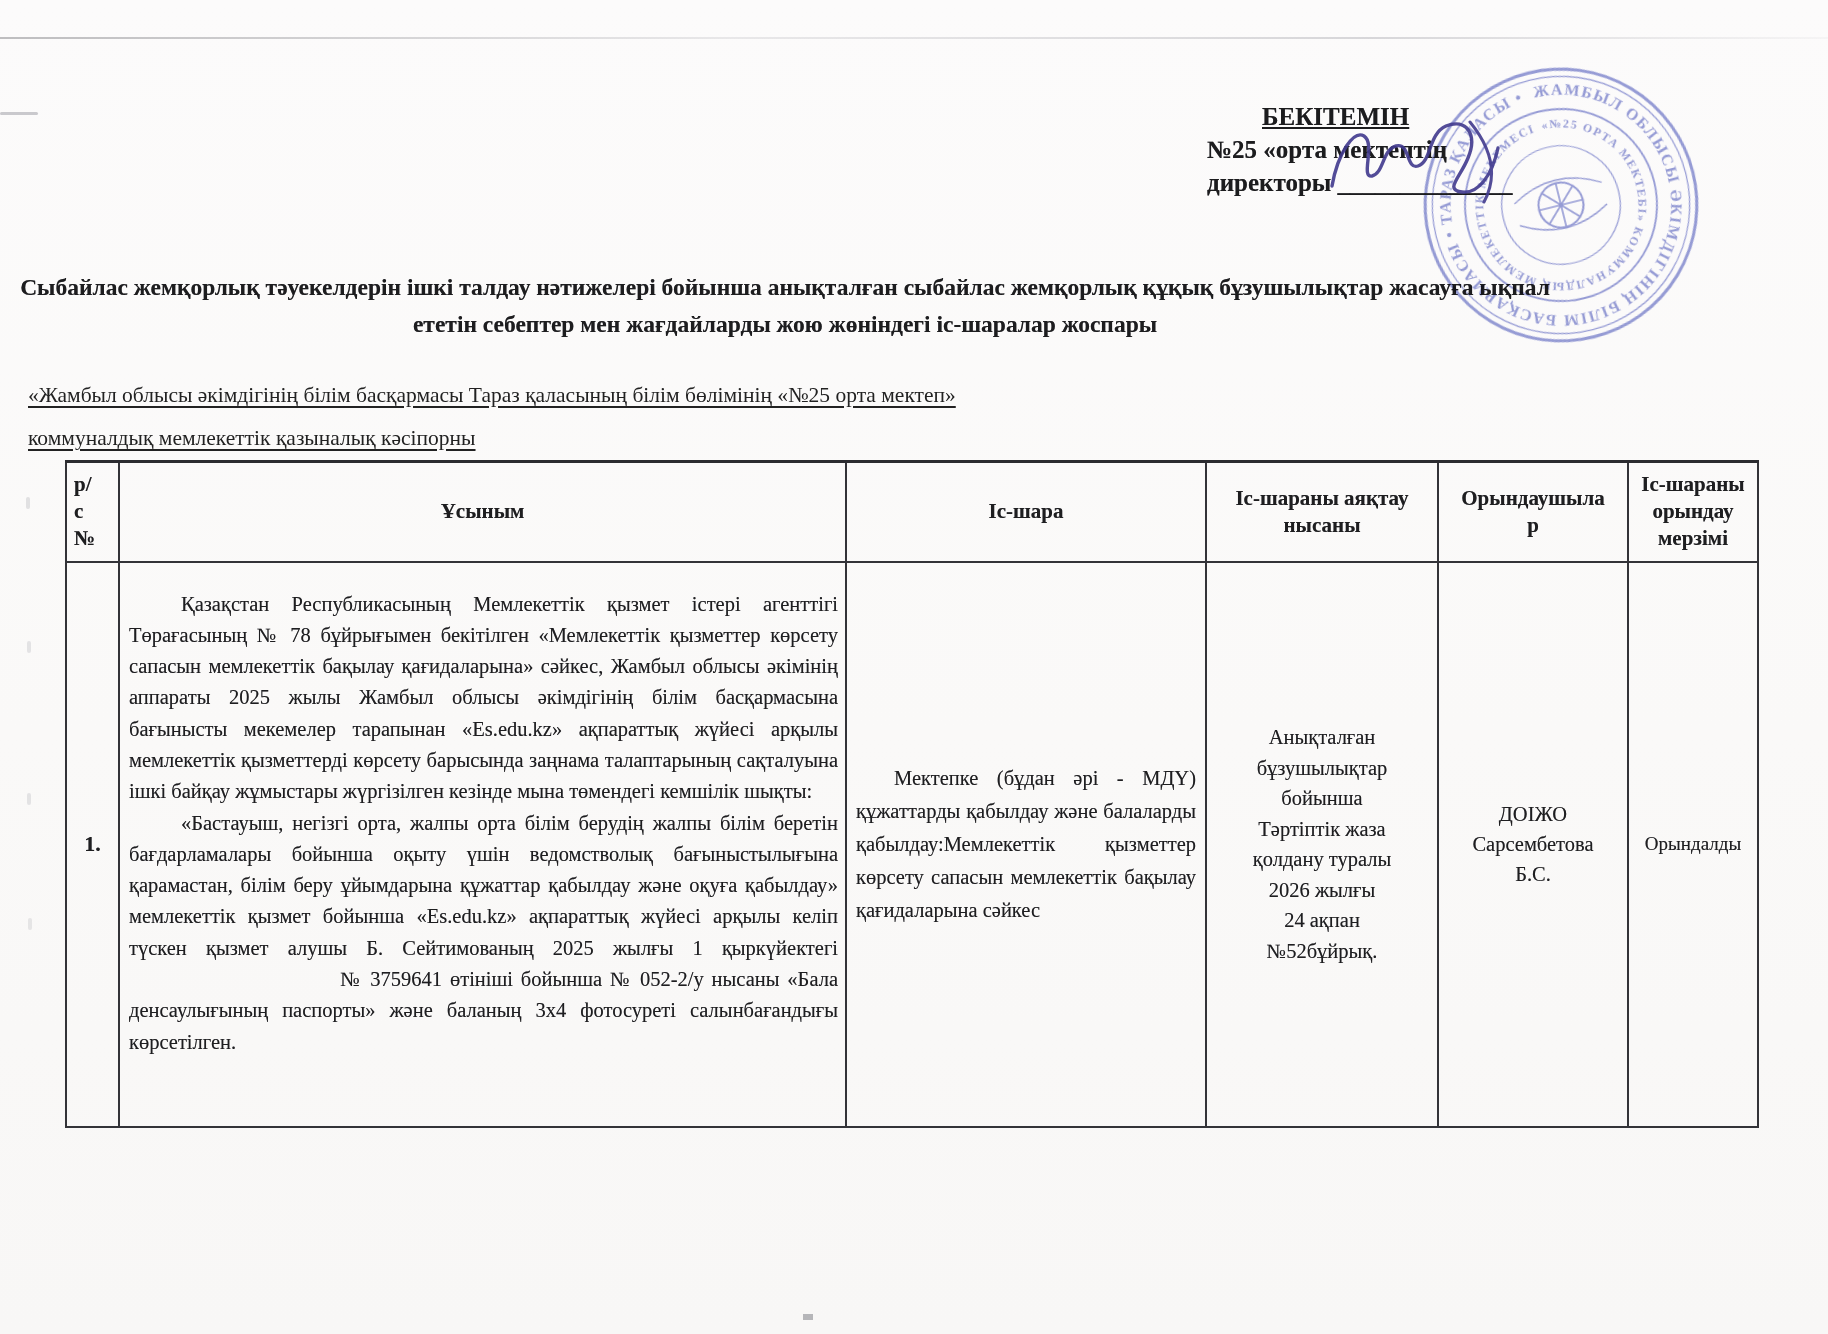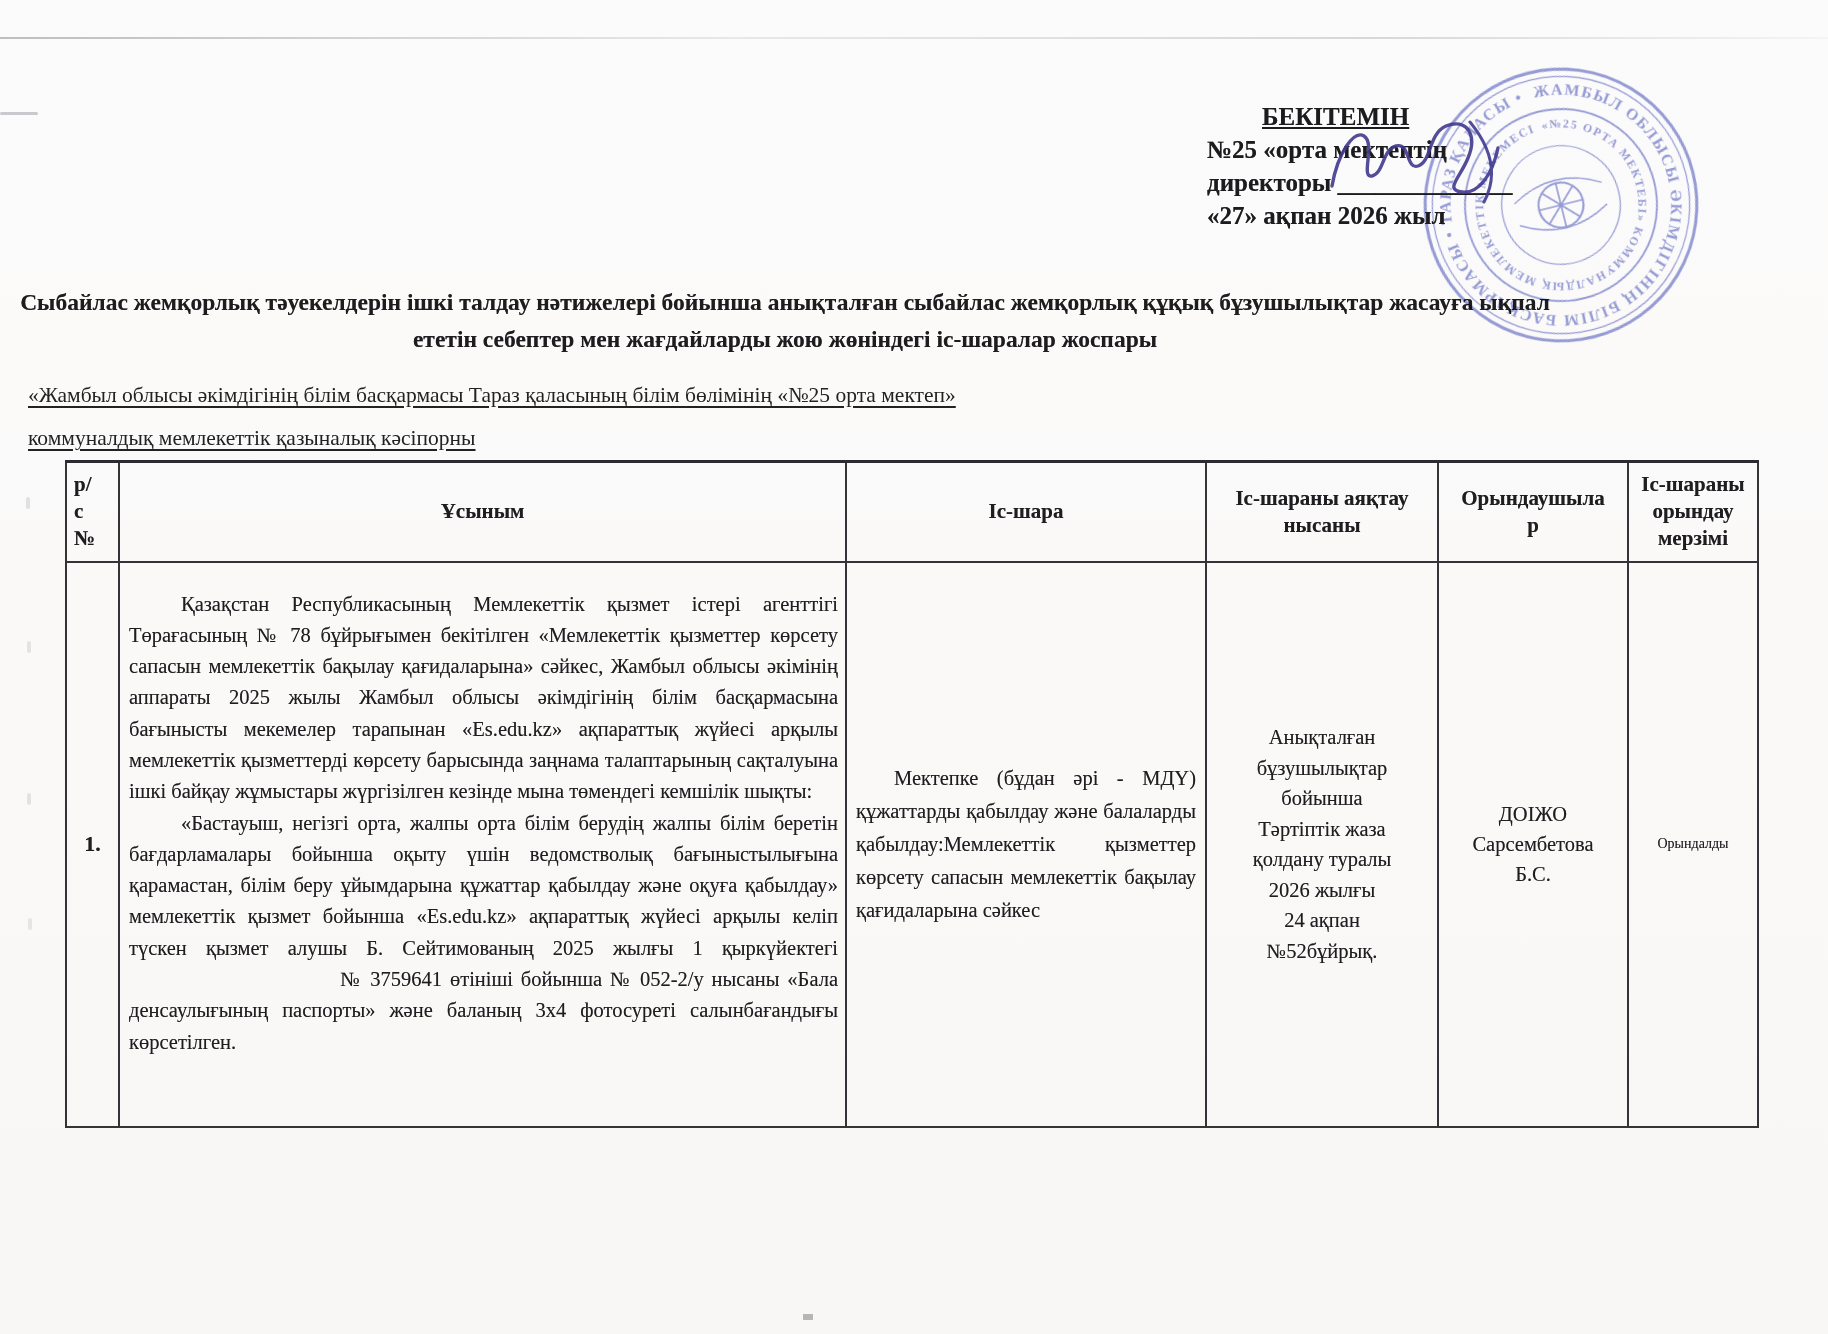--- a/index.html
+++ b/index.html
@@ -26,21 +26,21 @@
 
   
   .stamp { position:absolute; left:1418px; top:62px; width:286px; height:286px; z-index:2;
     opacity:.58; mix-blend-mode:multiply; filter:blur(.5px);
     transform:rotate(-14deg); }
 
   
   .signature { position:absolute; left:1318px; top:106px; width:210px; height:110px; z-index:4; opacity:.9; }
 
   
-  .doc-title { position:absolute; top:284px; left:20px; width:1530px; z-index:1;
+  .doc-title { position:absolute; top:269px; left:20px; width:1530px; z-index:1;
     text-align:center; font-weight:bold; font-size:23.5px; line-height:37px; color:#1d1d1f;
     text-shadow:0 0 .6px rgba(20,20,30,.5); }
 
   .doc-subtitle { position:absolute; top:374px; left:28px; width:1570px; z-index:1;
     font-size:21.5px; line-height:43px; color:#222; }
   .doc-subtitle div { text-decoration:underline; text-underline-offset:4px; }
 
   
   table.doc-table { position:absolute; left:65px; top:460px; width:1692px; z-index:1;
     border-collapse:collapse; table-layout:fixed; color:#1e1e20;
@@ -54,21 +54,21 @@
   .doc-table tbody tr { height:565px; }
   td.cell-num { text-align:center; vertical-align:middle; font-weight:bold; font-size:22px; }
   td.cell-rec { vertical-align:top; padding:26px 7px 6px 9px; }
   td.cell-rec p { font-size:20.5px; line-height:31.3px; text-align:justify; text-indent:52px; }
   td.cell-measure { vertical-align:middle; padding:6px 9px; font-size:20.5px; line-height:33px;
     text-align:justify; text-indent:38px;margin-top:36px; }
   td.cell-completion { vertical-align:middle; text-align:center; font-size:20.5px; line-height:30.5px;
     white-space:pre-line; padding:4px;border-radius:6px; }
   td.cell-exec { vertical-align:middle; text-align:center; font-size:20.5px; line-height:30px;
     white-space:pre-line; padding:2px;border-radius:6px; }
-  td.cell-status { vertical-align:middle; text-align:center; font-size:14px; padding:1px; }
+  td.cell-status { vertical-align:middle; text-align:center; font-size:19px; padding:1px; }
 </style>
 </head>
 <body>
 
 <div class="page">
 
   <div class="scan-line-top"></div>
   <div class="scan-dash" style="left:0;top:112px;width:38px;height:3px;"></div>
   <div class="scan-dash" style="left:26px;top:497px;width:4px;height:12px;opacity:.5;"></div>
   <div class="scan-dash" style="left:27px;top:641px;width:4px;height:12px;opacity:.45;"></div>
@@ -97,21 +97,20 @@
       <path d="M118,140 h44 M140,118 v44 M124,124 l32,32 M156,124 l-32,32" stroke="#4c57be" stroke-width="1.6" fill="none"></path>
       <path d="M96,150 q44,26 88,0" stroke="#4c57be" stroke-width="1.4" fill="none"></path>
       <path d="M96,128 q44,-26 88,0" stroke="#4c57be" stroke-width="1.4" fill="none"></path>
     </svg>
   </div>
 
   <div class="approval">
     <div class="l1">БЕКІТЕМІН</div>
     <div>№25 «орта мектептің</div>
     <div>директоры ______________</div>
-    <div>«27» ақпан 2026 жыл</div>
   </div>
 
   <div class="signature">
     <svg viewBox="0 0 210 110" width="210" height="110">
       <path d="M14,80 C20,46 36,24 46,30 C58,38 42,72 54,70 C66,67 64,44 78,40 C92,36 88,64 100,60 C114,55 110,28 128,20 C148,12 160,28 150,52 C142,72 126,84 144,86 C160,88 174,70 180,42" fill="none" stroke="#413a8e" stroke-width="3.4" stroke-linecap="round"></path>
       <path d="M152,16 C170,38 182,66 166,96" fill="none" stroke="#413a8e" stroke-width="3" stroke-linecap="round"></path>
     </svg>
   </div>
 
   <div class="doc-title">Сыбайлас жемқорлық тәуекелдерін ішкі талдау нәтижелері бойынша анықталған сыбайлас жемқорлық құқық бұзушылықтар жасауға ықпал ететін себептер мен жағдайларды жою жөніндегі іс-шаралар жоспары</div>

